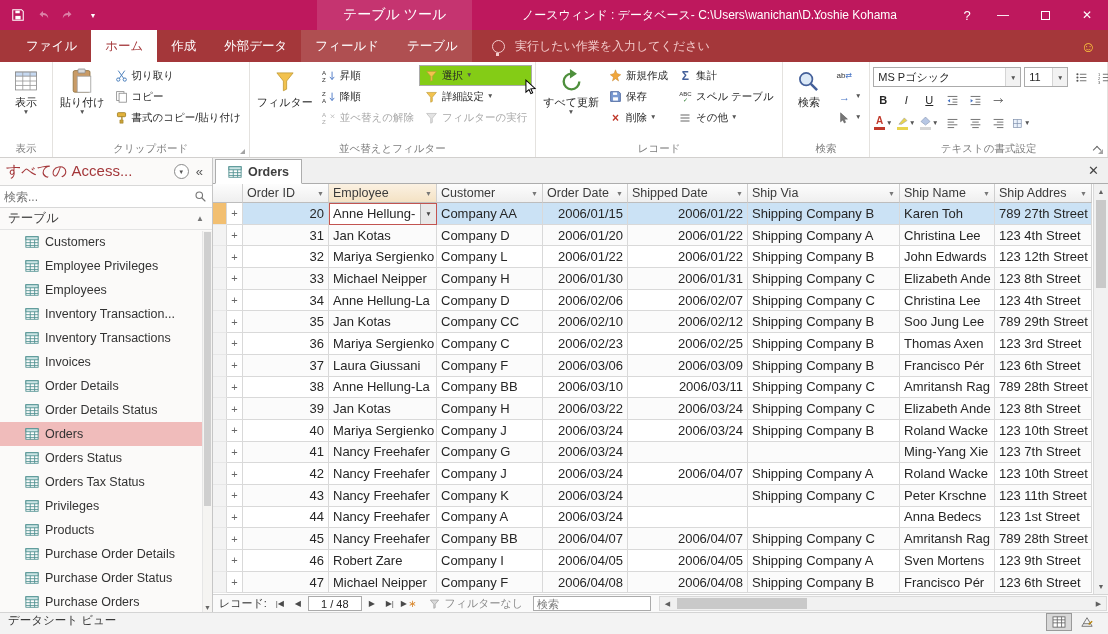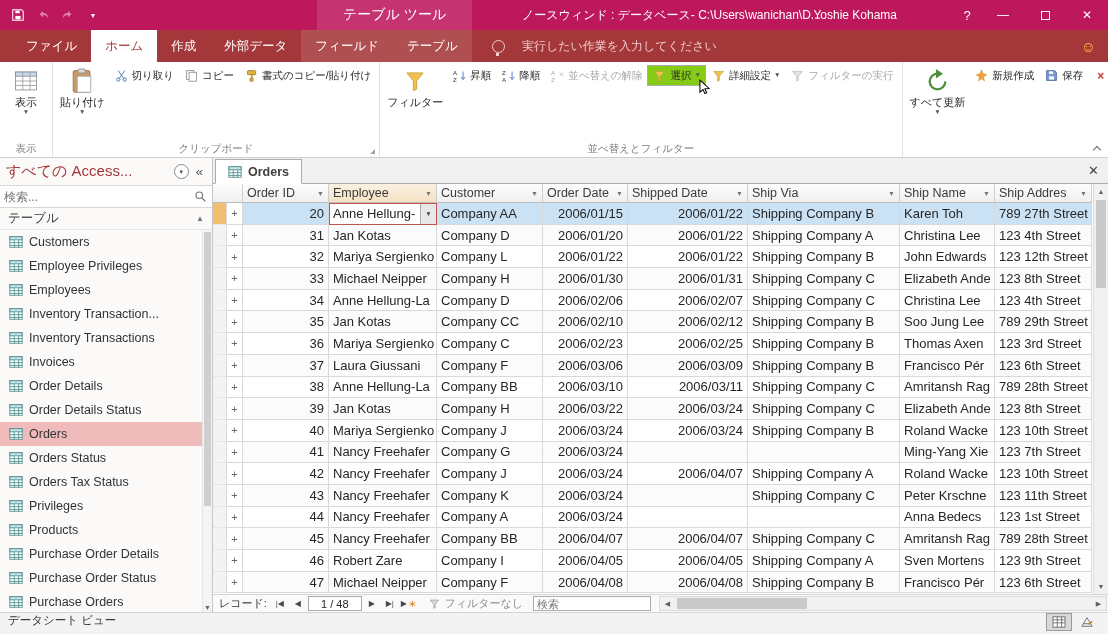--- a/index.html
+++ b/index.html
@@ -19,36 +19,36 @@
   .win-btn{width:42px;height:30px;display:flex;align-items:center;justify-content:center;font-size:12px}
   .maxbox{width:9px;height:9px;border:1px solid #fff}
 
   
   .tabrow{height:32px;background:#A4373A;display:flex;align-items:stretch;padding-left:12px;flex:0 0 auto;position:relative}
   .rtab{display:flex;align-items:center;padding:0 14px;color:#fff;font-size:12.5px;white-space:nowrap}
   .rtab.active{background:#fff;color:#A4373A}
   .tabs-main{display:flex}
   .ctx-tabs{display:flex;position:relative;background:rgba(255,255,255,.12)}
   .ctx-up{position:absolute;left:16px;right:0;top:-30px;height:30px;background:rgba(255,255,255,.12);display:flex;align-items:center;justify-content:center;color:#fff;font-size:14px;white-space:nowrap}
-  .tellme{display:flex;align-items:center;gap:17px;color:#F3CBCB;margin-left:20px;font-size:12px;white-space:nowrap}
+  .tellme{display:flex;align-items:center;gap:10px;color:#F3CBCB;margin-left:20px;font-size:12px;white-space:nowrap}
   .bulb{width:13px;height:13px;border-radius:50%;border:1.5px solid #F3CBCB;position:relative}
   .bulb:after{content:"";position:absolute;left:3.5px;bottom:-4px;width:3px;height:3px;background:#F3CBCB}
   .smiley{margin-left:auto;margin-right:12px;align-self:center;color:#FFC83D;font-size:15px}
 
   
   .ribbon{height:96px;background:#fff;border-bottom:1px solid #D2D0CE;display:flex;flex:0 0 auto;position:relative;overflow:hidden}
   .rgroup{display:flex;flex-direction:column;border-right:1px solid #E4E2DF;padding:1px 3px 0;flex:0 0 auto}
   .rgc{flex:1;display:flex;align-items:flex-start}
   .rgl{height:17px;display:flex;align-items:center;justify-content:center;font-size:10.5px;color:#7d7d7d;gap:4px;position:relative;padding:0 8px;white-space:nowrap}
   .launcher{position:absolute;right:1px;bottom:3px;width:0;height:0;border-bottom:5px solid #8c8c8c;border-left:5px solid transparent;opacity:.8}
   .bigbtn{display:flex;flex-direction:column;align-items:center;padding:4px 4px 1px;gap:1px;min-width:46px}
   .bigbtn .bicon{width:28px;height:28px;display:flex;align-items:center;justify-content:center}
   .bigbtn .blabel{font-size:11px;text-align:center;line-height:1.1;white-space:nowrap}
   .caret{font-size:6.5px;color:#555;line-height:1}
-  .smallcol{display:flex;padding-top:2px}
+  .smallcol{display:flex;flex-direction:column;padding-top:2px}
   .sbtn{height:21px;display:flex;align-items:center;gap:3px;padding:0 4px;font-size:10.5px;white-space:nowrap;border:1px solid transparent}
   .sbtn .sicon{width:15px;height:15px;display:flex;align-items:center;justify-content:center;flex:0 0 auto}
   .sbtn.disabled{color:#A8A8A8}
   .sbtn.hovered{background:#84cc16;border-color:#ABABAB;position:relative}
   .mouse-cursor{position:absolute;right:-6px;top:13px;z-index:5}
   .tf{display:flex;flex-direction:column;gap:3px;padding-top:4px}
   .tf-row{display:flex;align-items:center;gap:3px}
   .combo{height:20px;border:1px solid #ABABAB;background:#fff;display:flex;align-items:center;font-size:11px;padding-left:4px}
   .combo .dd{margin-left:auto;width:15px;height:100%;border-left:1px solid #D5D5D5;background:#F2F2F2;display:flex;align-items:center;justify-content:center;font-size:6.5px;color:#555}
   .tbtn{width:20px;height:20px;display:flex;align-items:center;justify-content:center;font-size:11px;border:1px solid transparent;gap:1px}
@@ -67,21 +67,21 @@
   .sb-title{flex:1;font-size:15px;color:#A4373A;white-space:nowrap;overflow:hidden}
   .sb-ddbtn{width:15px;height:15px;border:1px solid #8a8a8a;border-radius:50%;display:flex;align-items:center;justify-content:center;font-size:6px;color:#555;background:#fff}
   .sb-shutter{font-size:13px;color:#555;padding:0 3px}
   .sb-search{height:23px;border-top:1px solid #D8D8D8;border-bottom:1px solid #D8D8D8;display:flex;align-items:center;background:#fff;padding:0 4px}
   .sb-search input{flex:1;border:none;outline:none;font-size:12px;font-family:Liberation Sans, sans-serif;color:#333;background:transparent}
   .sb-search input::placeholder{color:#777}
   .sb-mag{width:14px;height:14px;flex:0 0 auto}
   .sb-section{height:22px;display:flex;align-items:center;padding:0 8px;border-bottom:1px solid #E4E4E4;color:#3f3f3f;font-size:12.5px}
   .sb-section .arr{margin-left:auto;font-size:8px;color:#777}
   .sb-list{flex:1;overflow:hidden}
-  .sb-item{height:24px;display:flex;align-items:center;gap:6px;padding:0 4px 0 9px;font-size:12.5px;color:#333;white-space:nowrap}
+  .sb-item{height:24px;display:flex;align-items:center;gap:6px;padding:0 4px 0 25px;font-size:12.5px;color:#333;white-space:nowrap}
   .sb-item.selected{background:#F0BCBB}
   .sb-item .tblicon{flex:0 0 auto}
   .sb-scroll{position:absolute;right:0;top:73px;bottom:0;width:10px;background:#F5F4F2;border-left:1px solid #E6E6E6}
   .sb-thumb{position:absolute;top:1px;left:1px;right:1px;height:72%;background:#CFCFCF}
   .sb-sdown{position:absolute;bottom:1px;left:0;right:0;text-align:center;font-size:7px;color:#666}
 
   
   .main{flex:1;display:flex;flex-direction:column;min-width:0;background:#fff}
   .doctabs{height:26px;background:#F0F0F0;border-bottom:1px solid #ADADAD;display:flex;align-items:flex-end;padding-left:2px;flex:0 0 auto}
   .doctab{height:25px;margin-bottom:-1px;background:#fff;border:1px solid #ADADAD;border-bottom:1px solid #fff;display:flex;align-items:center;gap:6px;padding:0 12px;font-weight:bold;font-size:12.5px;color:#3f3f3f}

